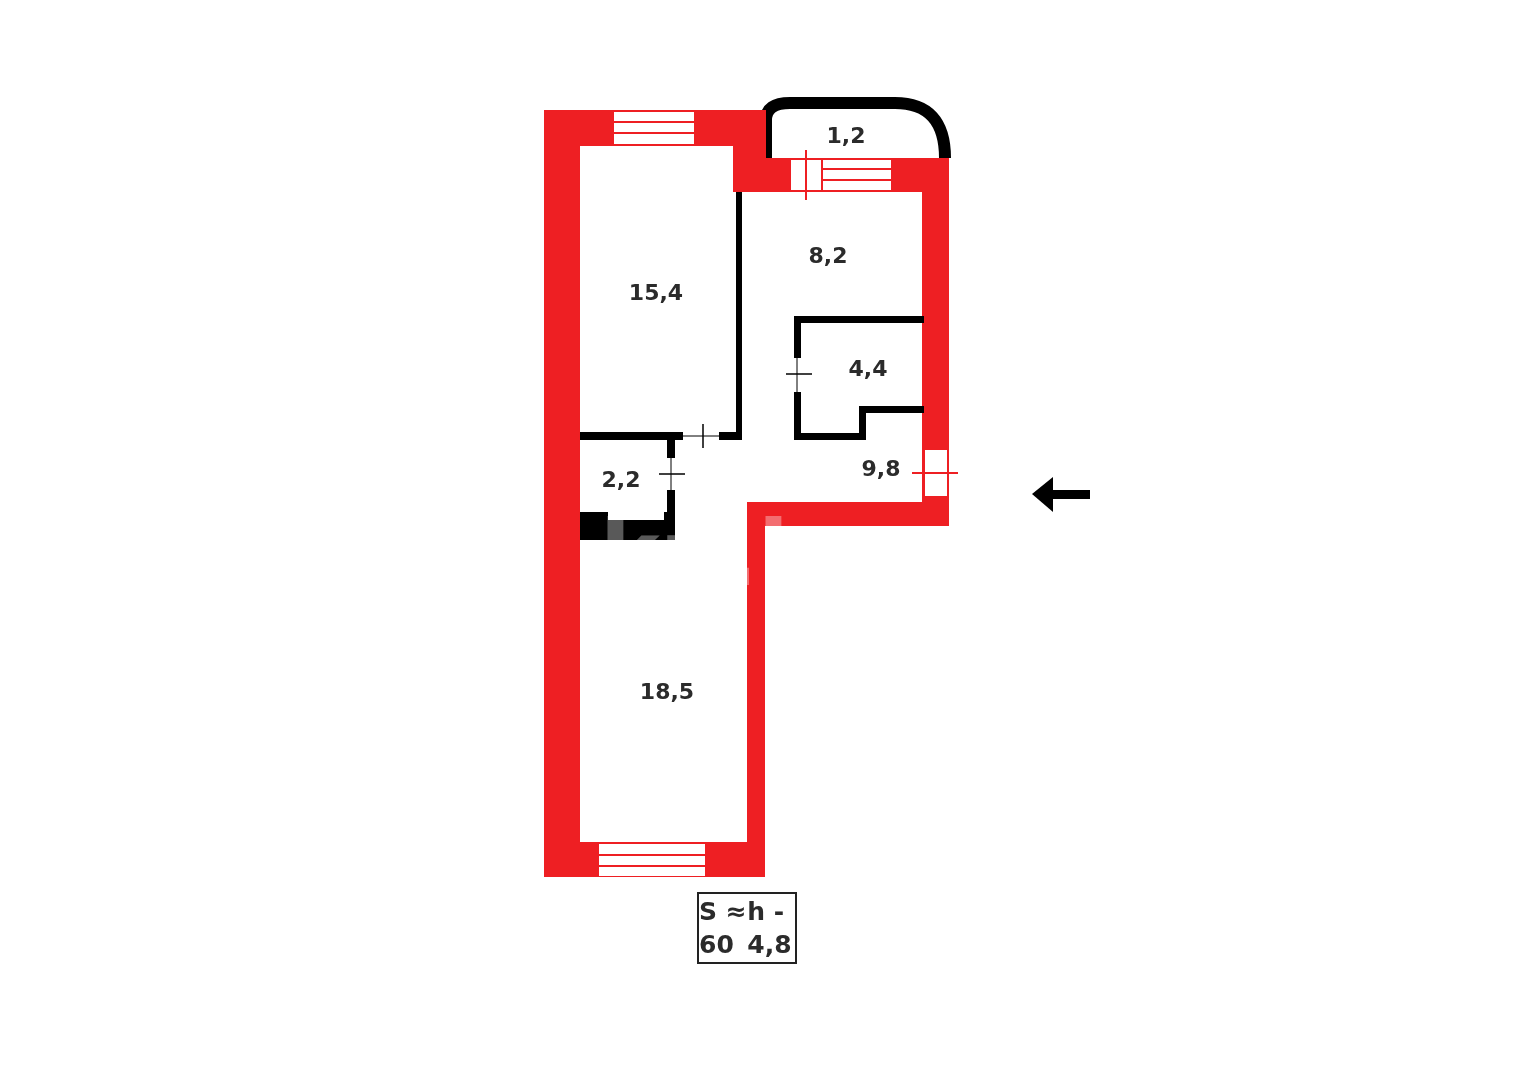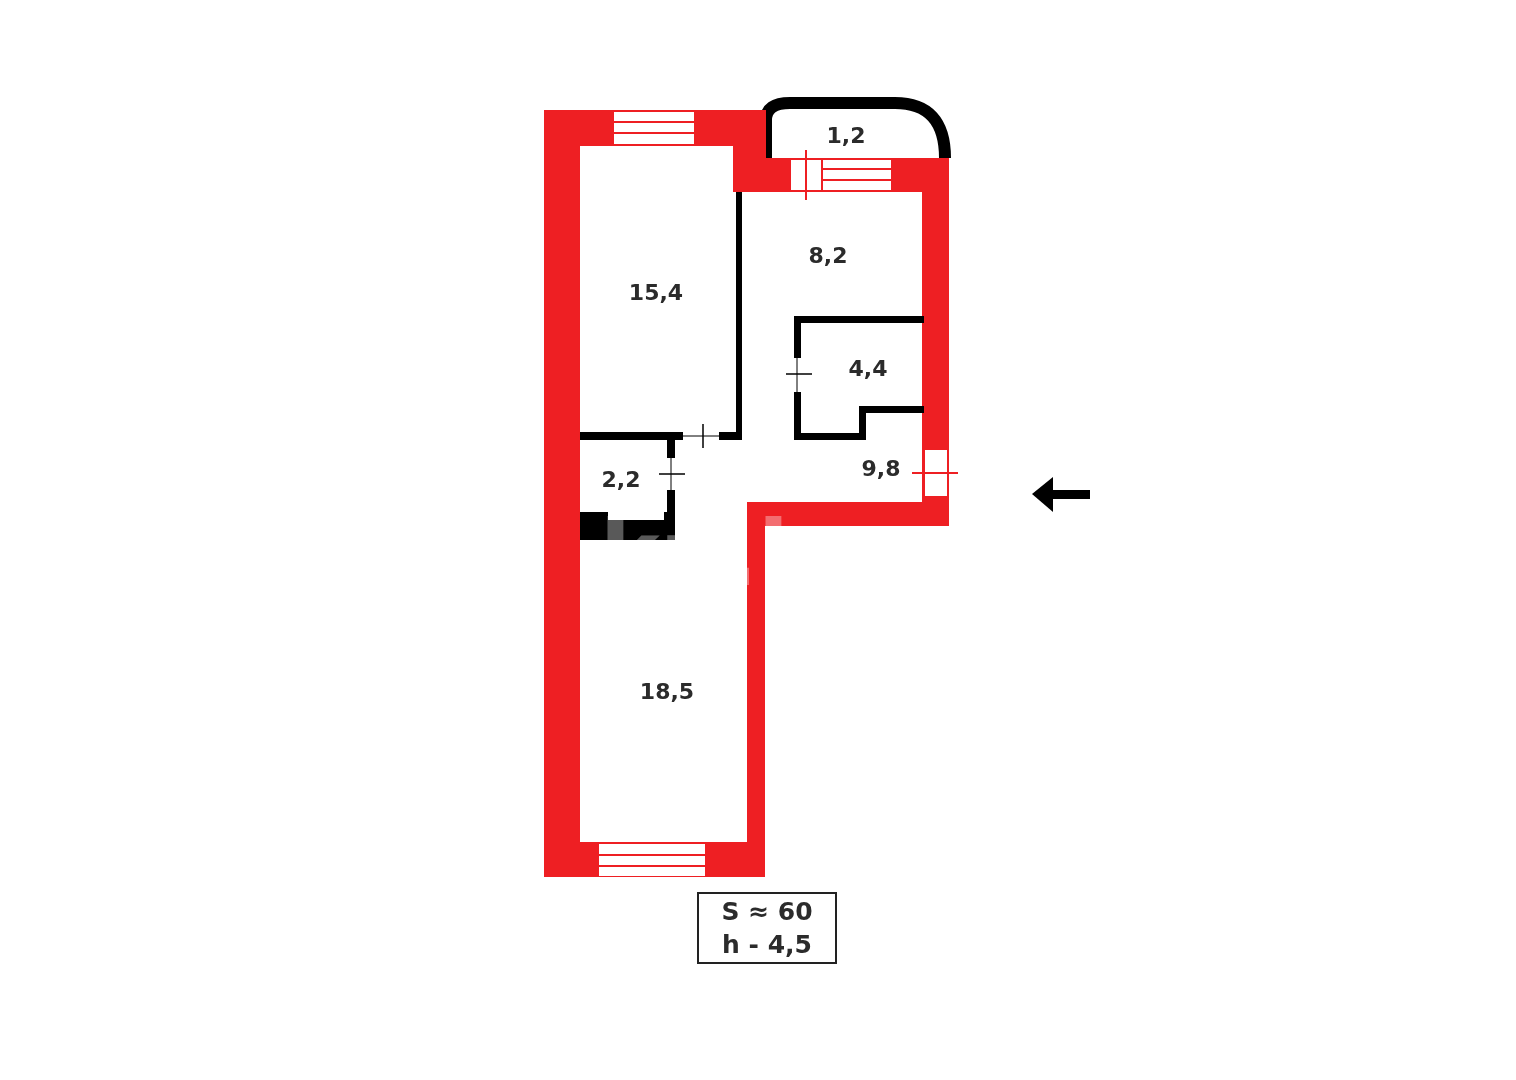--- a/index.html
+++ b/index.html
@@ -1,19 +1,19 @@
 <!DOCTYPE html>
 <html><head>
 <meta charset="utf-8">
 <style>
   html, body { margin:0; padding:0; background:#ffffff; }
   body { width:1516px; height:1080px; position:relative; overflow:hidden; font-family:"DejaVu Sans", sans-serif; }
   svg { position:absolute; left:0; top:0; }
   .lbl { font-family:"DejaVu Sans", sans-serif; font-size:22px; fill:#2b2b2b; font-weight:bold; }
-  .info-box { position:absolute; left:697px; top:892px; width:140px; height:72px; border:2px solid #222; box-sizing:border-box; background:#fff; display:flex; flex-direction:column; align-items:center; justify-content:center; }
+  .info-box { position:absolute; left:697px; top:892px; width:100px; height:72px; border:2px solid #222; box-sizing:border-box; background:#fff; display:flex; flex-direction:row; align-items:center; justify-content:center; }
   .info-box span { font-family:"DejaVu Sans", sans-serif; font-size:25px; color:#2b2b2b; line-height:33px; font-weight:bold; }
   .watermark { font-family:"DejaVu Sans", sans-serif; font-size:90px; fill:#ffffff; opacity:0.35; font-weight:bold; }
 </style>
 </head>
 <body>
 
 <svg width="1516" height="1080" viewBox="0 0 1516 1080">
 
   <path d="M766,158 L766,120 Q766,103 790,103 L895,103 Q945,103 945,158" fill="none" stroke="#000" stroke-width="12"></path>
 
@@ -105,14 +105,14 @@
   <text x="667" y="699" class="lbl" text-anchor="middle">18,5</text>
 
   <g>
     <rect x="1050" y="490" width="40" height="9" fill="#000"></rect>
     <polygon points="1032,494 1053,477 1053,512" fill="#000"></polygon>
   </g>
 </svg>
 
 <div class="info-box">
   <span>S ≈ 60</span>
-  <span>h - 4,5</span>
+  <span>h - 4,8</span>
 </div>
 
 </body></html>

